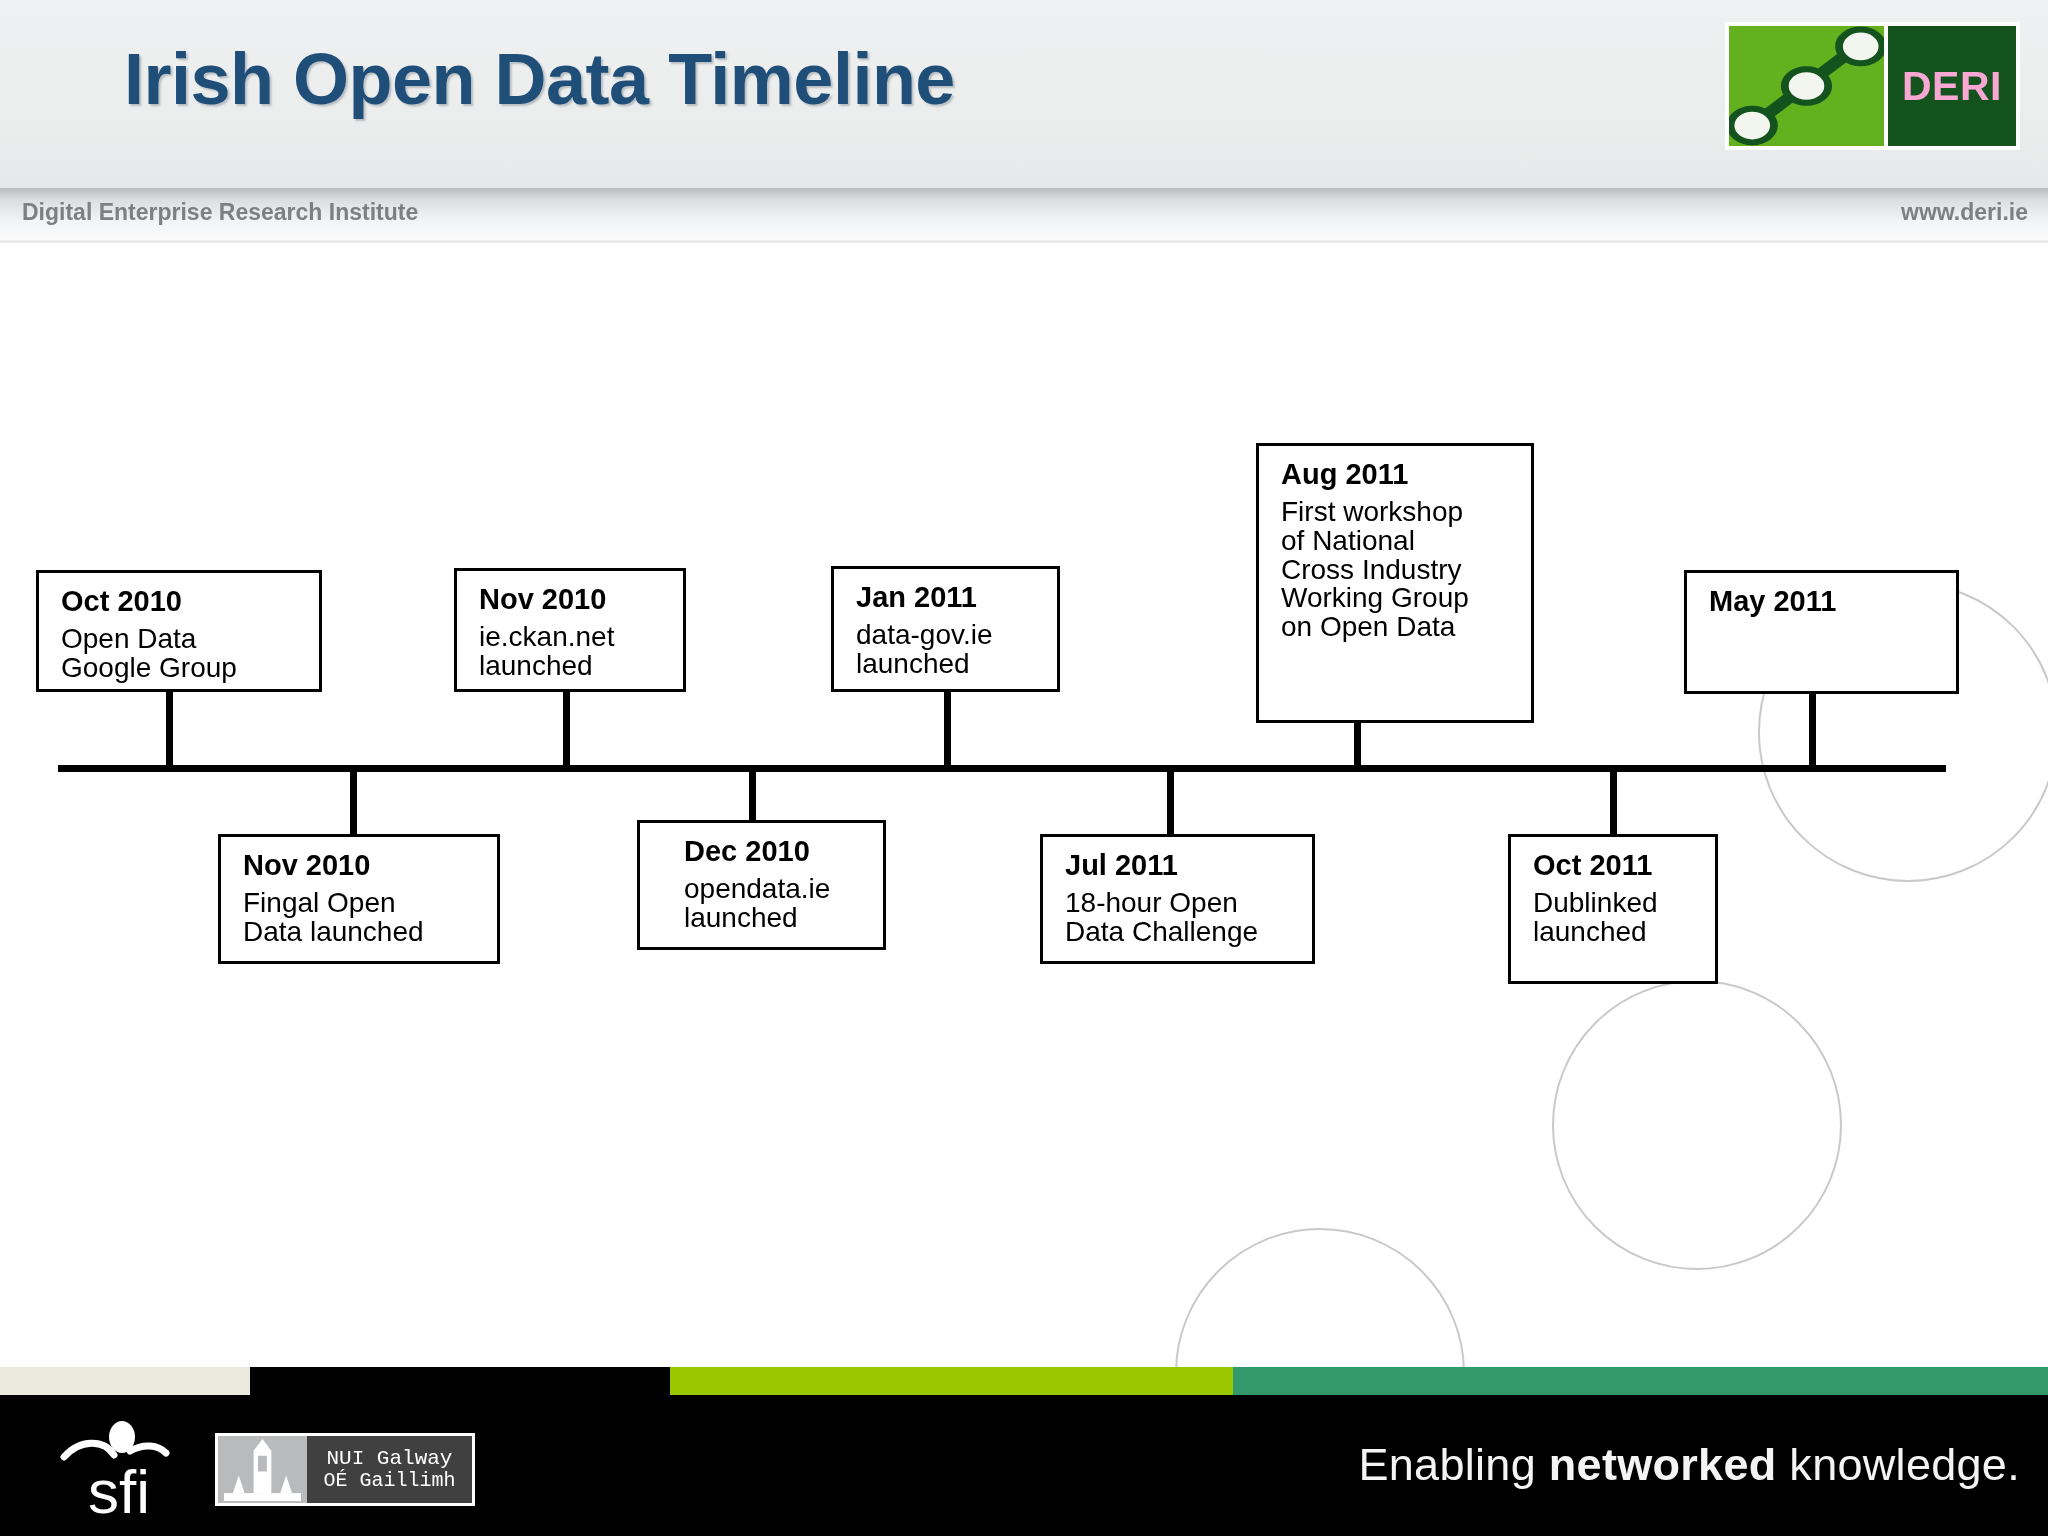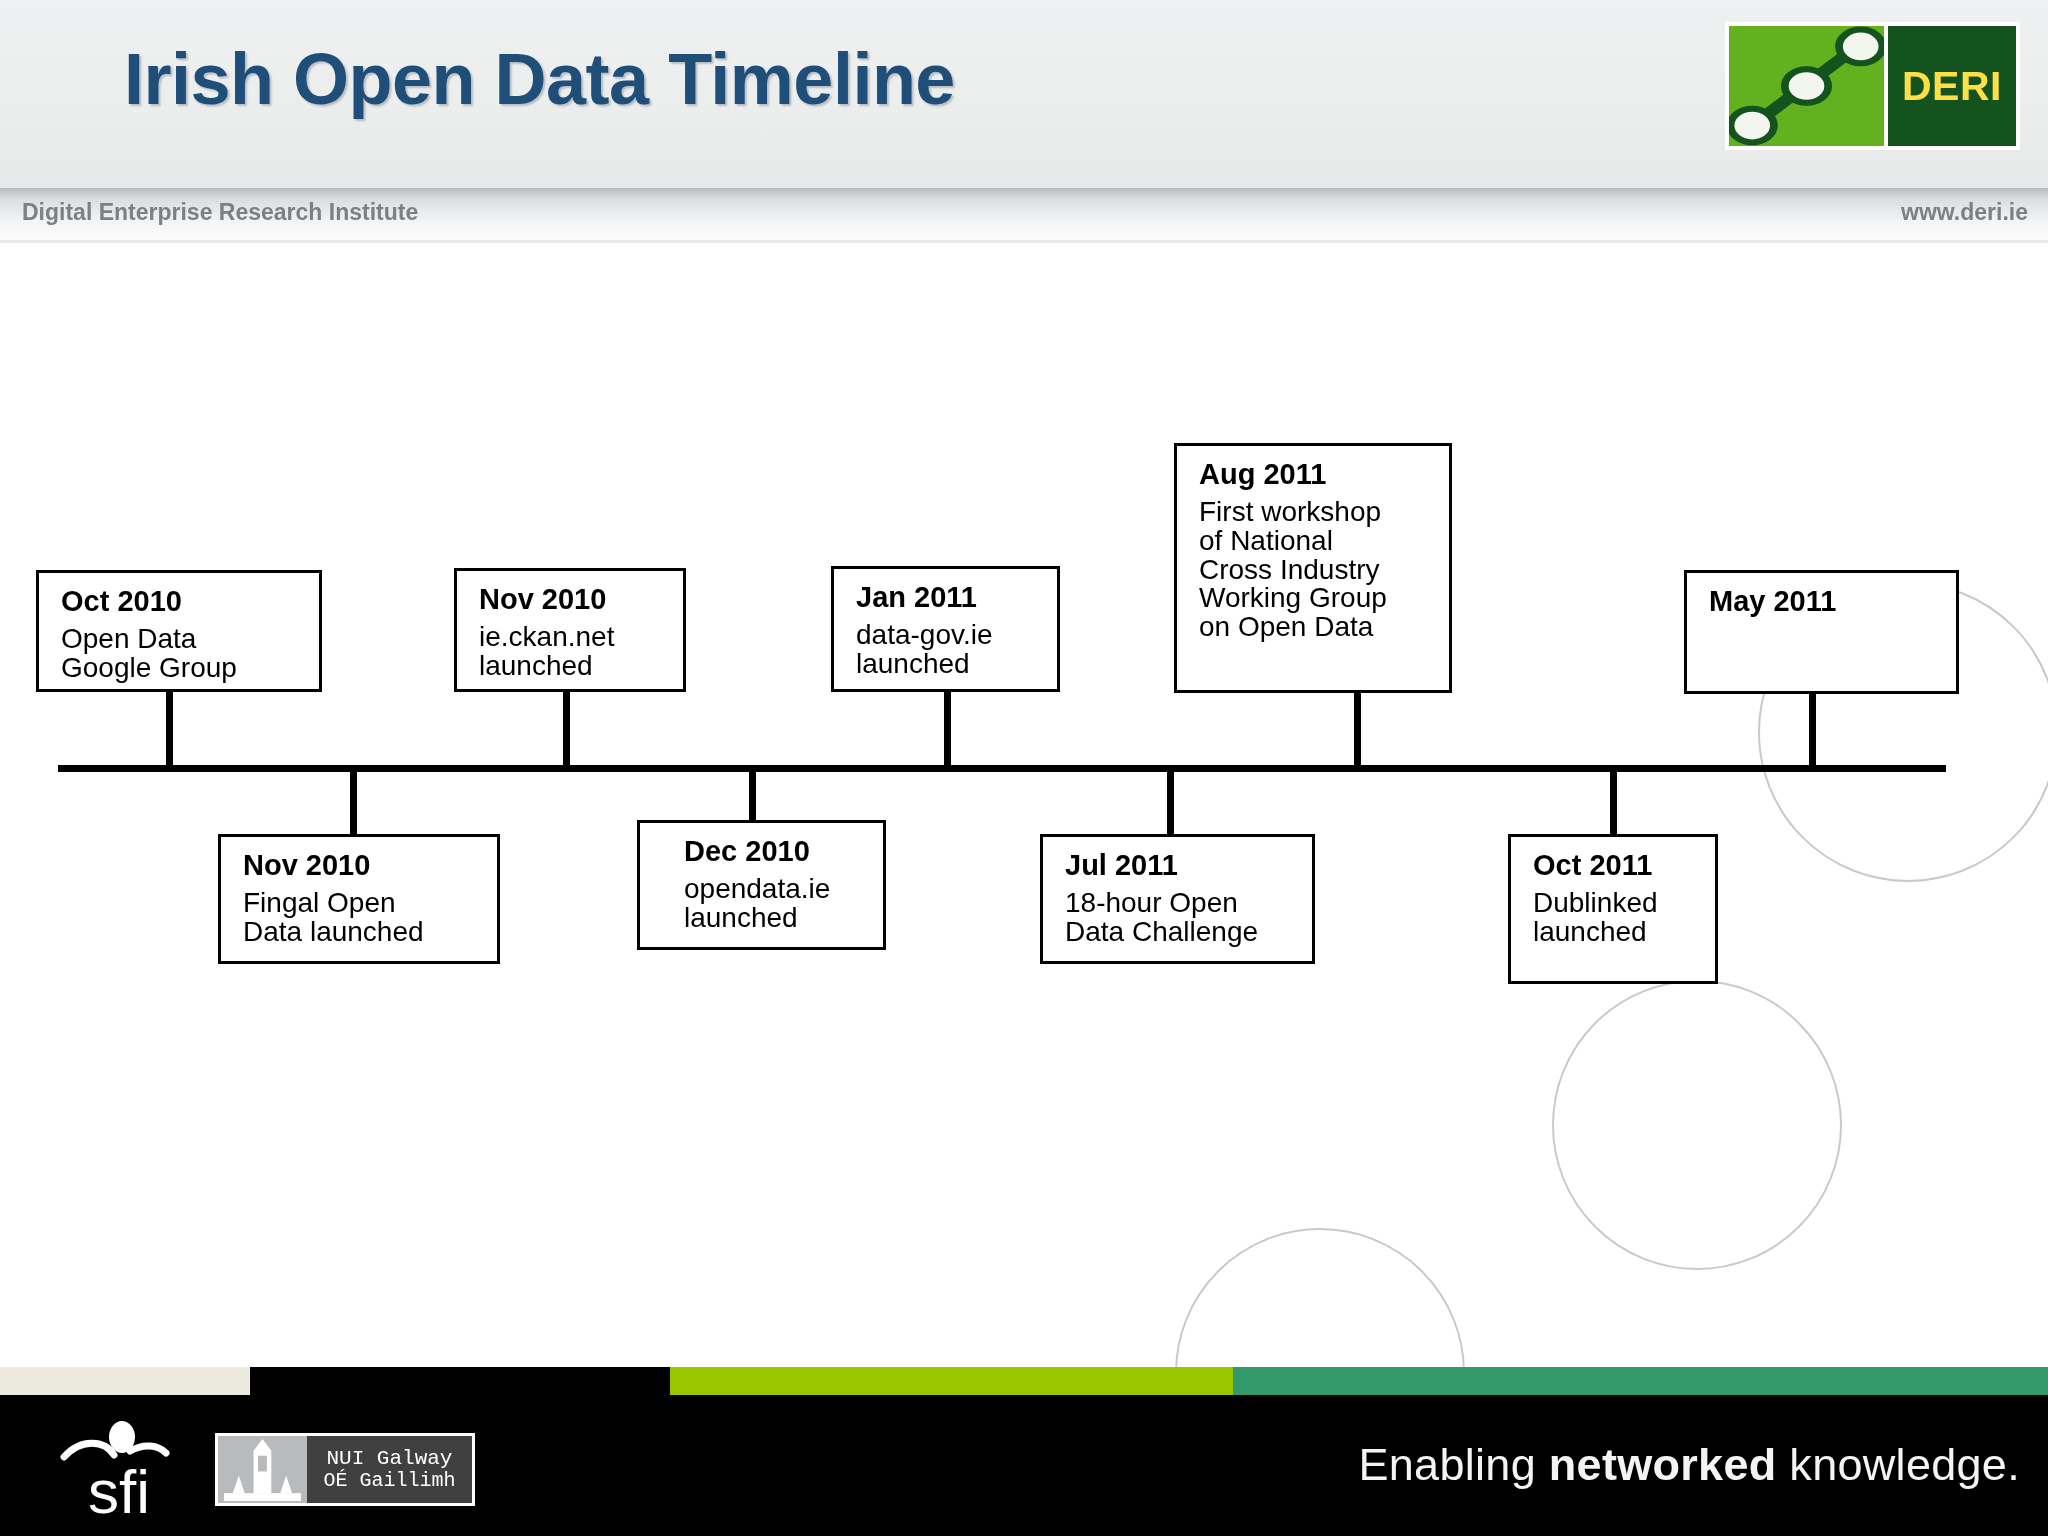--- a/index.html
+++ b/index.html
@@ -59,21 +59,21 @@
     overflow: hidden;
   }
   #deri-logo-word {
     flex: 1 1 auto;
     background: #14521e;
     display: flex;
     align-items: center;
     justify-content: center;
   }
   #deri-logo-word span {
-    color: #fde047;
+    color: #f9a8d4;
     font-size: 41px;
     font-weight: bold;
     letter-spacing: 0.5px;
     font-family: "Liberation Sans", sans-serif;
   }
 
   
   #sub-band {
     position: absolute;
     left: 0; top: 188px;
@@ -267,21 +267,21 @@
           <div class="tl-desc">data-gov.ie
 launched</div>
         </div>
         <div class="tl-stem" style="left: 1167px; top: 765px; height: 69px;"></div>
         <div class="tl-box" style="left: 1040px; top: 834px; width: 275px; height: 130px;">
           <div class="tl-date">Jul 2011</div>
           <div class="tl-desc">18-hour Open
 Data Challenge</div>
         </div>
         <div class="tl-stem" style="left: 1354px; top: 693px; height: 79px;"></div>
-        <div class="tl-box" style="left: 1174px; top: 443px; width: 278px; height: 250px;">
+        <div class="tl-box" style="left: 1256px; top: 443px; width: 278px; height: 280px;">
           <div class="tl-date">Aug 2011</div>
           <div class="tl-desc">First workshop
 of National
 Cross Industry
 Working Group
 on Open Data</div>
         </div>
         <div class="tl-stem" style="left: 1610px; top: 765px; height: 69px;"></div>
         <div class="tl-box" style="left: 1508px; top: 834px; width: 210px; height: 150px;">
           <div class="tl-date">Oct 2011</div>

